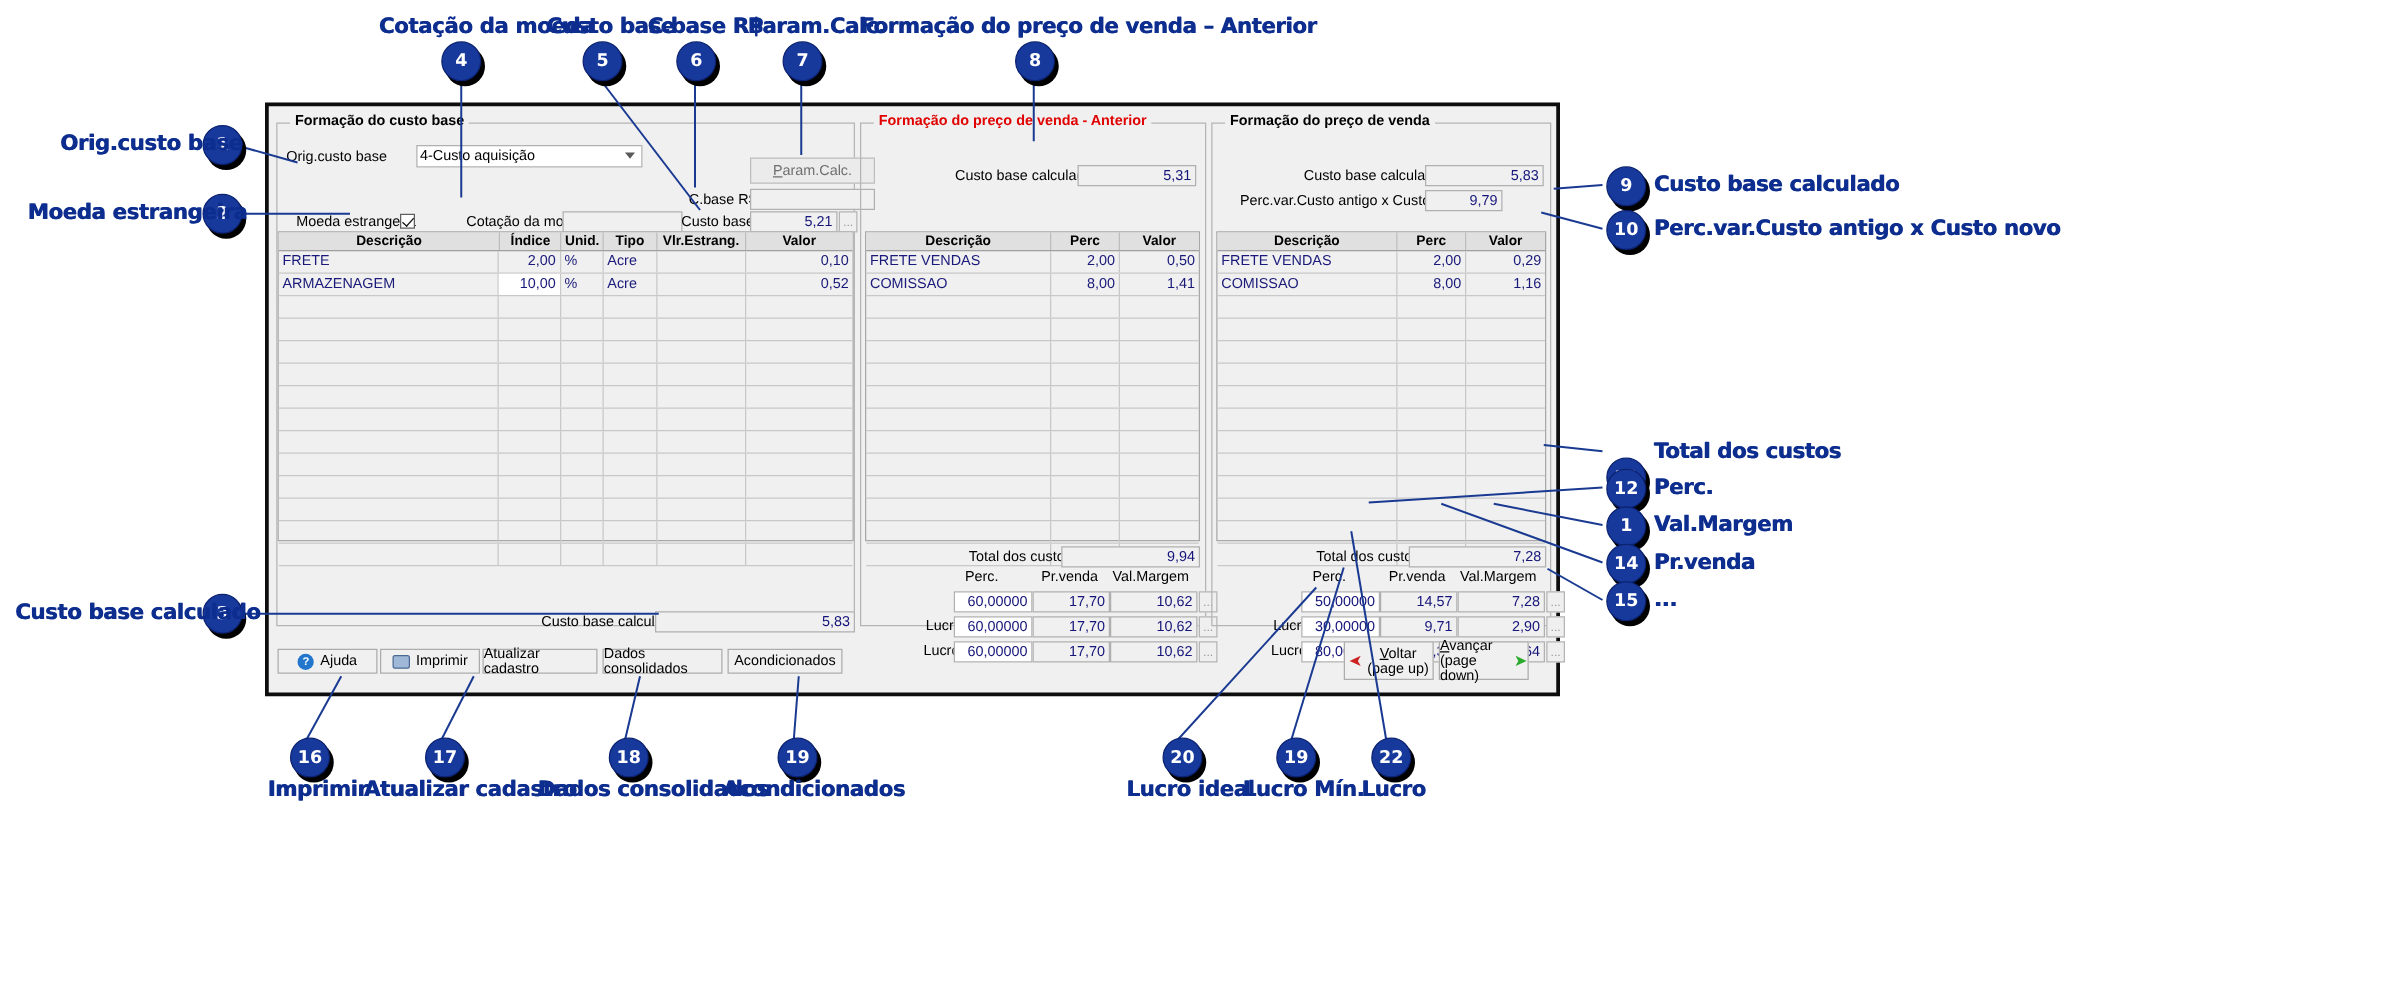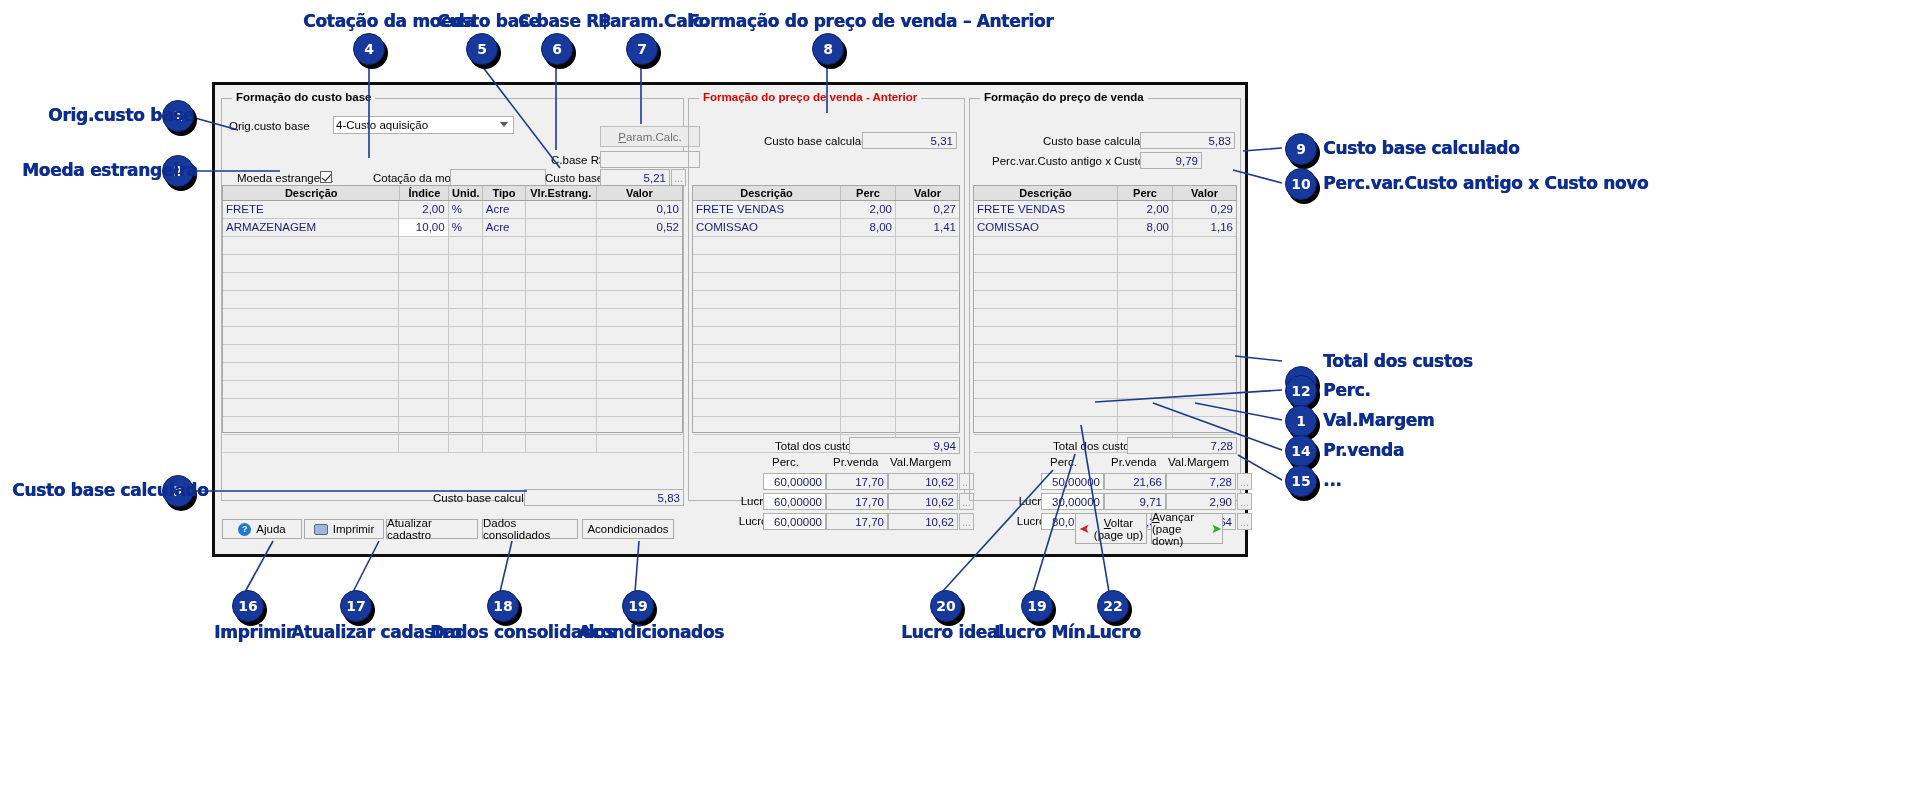--- a/index.html
+++ b/index.html
@@ -357,21 +357,21 @@
 
     <div class="grid" id="grid-prev" style="left:477px; top:100px; width:268px; height:248px;">
         <div class="hdr">
           <div style="width:148px">Descrição</div>
           <div style="width:55px">Perc</div>
           <div style="width:63px">Valor</div>
         </div>
         <div class="row">
           <div style="width:148px">FRETE VENDAS</div>
           <div class="num" style="width:55px">2,00</div>
-          <div class="num" style="width:63px">0,27</div>
+          <div class="num" style="width:63px">0,50</div>
         </div>
         <div class="row">
           <div style="width:148px">COMISSAO</div>
           <div class="num" style="width:55px">8,00</div>
           <div class="num" style="width:63px">1,41</div>
         </div>
         <div class="row">
           <div style="width:148px"></div>
           <div style="width:55px"></div>
           <div style="width:63px"></div>
@@ -551,21 +551,21 @@
     <div class="fld" style="left:912px; top:352px; width:110px;">7,28</div>
 
     <div id="cur-colheads">
         <div class="lbl" style="left:835px; top:371px;">Perc.</div>
         <div class="lbl" style="left:896px; top:371px;">Pr.venda</div>
         <div class="lbl" style="left:953px; top:371px;">Val.Margem</div>
       </div>
     <div id="cur-profit">
         <div class="lbl" style="left:798px; top:390px; width:60px; text-align:right;">Lucro</div>
         <div class="fld white" style="left:826px; top:388px; width:63px;">50,00000</div>
-        <div class="fld" style="left:889px; top:388px; width:62px;">21,66</div>
+        <div class="fld" style="left:889px; top:388px; width:62px;">14,57</div>
         <div class="fld" style="left:951px; top:388px; width:70px;">7,28</div>
         <div class="dotbtn" style="left:1022px; top:388px;">...</div>
         <div class="lbl" style="left:798px; top:410px; width:60px; text-align:right;">Lucro Mín.</div>
         <div class="fld white" style="left:826px; top:408px; width:63px;">30,00000</div>
         <div class="fld" style="left:889px; top:408px; width:62px;">9,71</div>
         <div class="fld" style="left:951px; top:408px; width:70px;">2,90</div>
         <div class="dotbtn" style="left:1022px; top:408px;">...</div>
         <div class="lbl" style="left:798px; top:430px; width:60px; text-align:right;">Lucro ideal</div>
         <div class="fld white" style="left:826px; top:428px; width:63px;">80,00000</div>
         <div class="fld" style="left:889px; top:428px; width:62px;">58,30</div>

